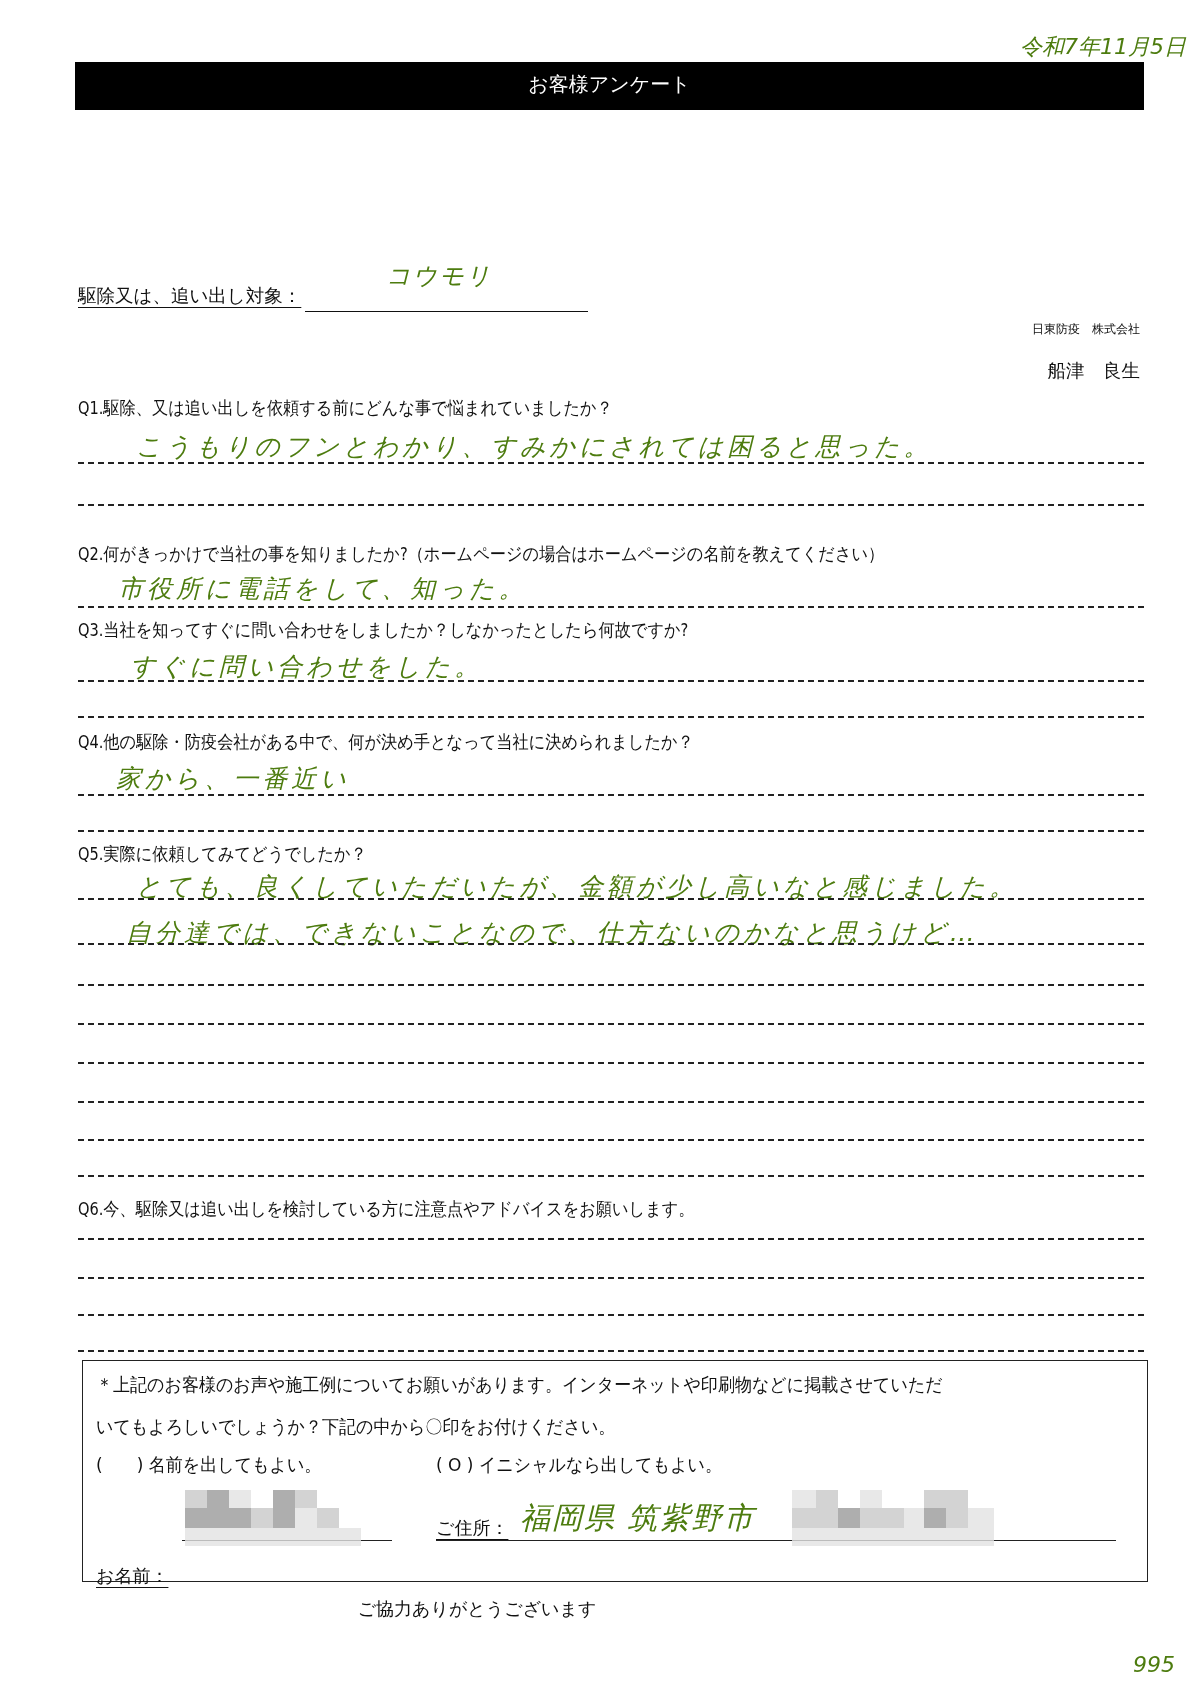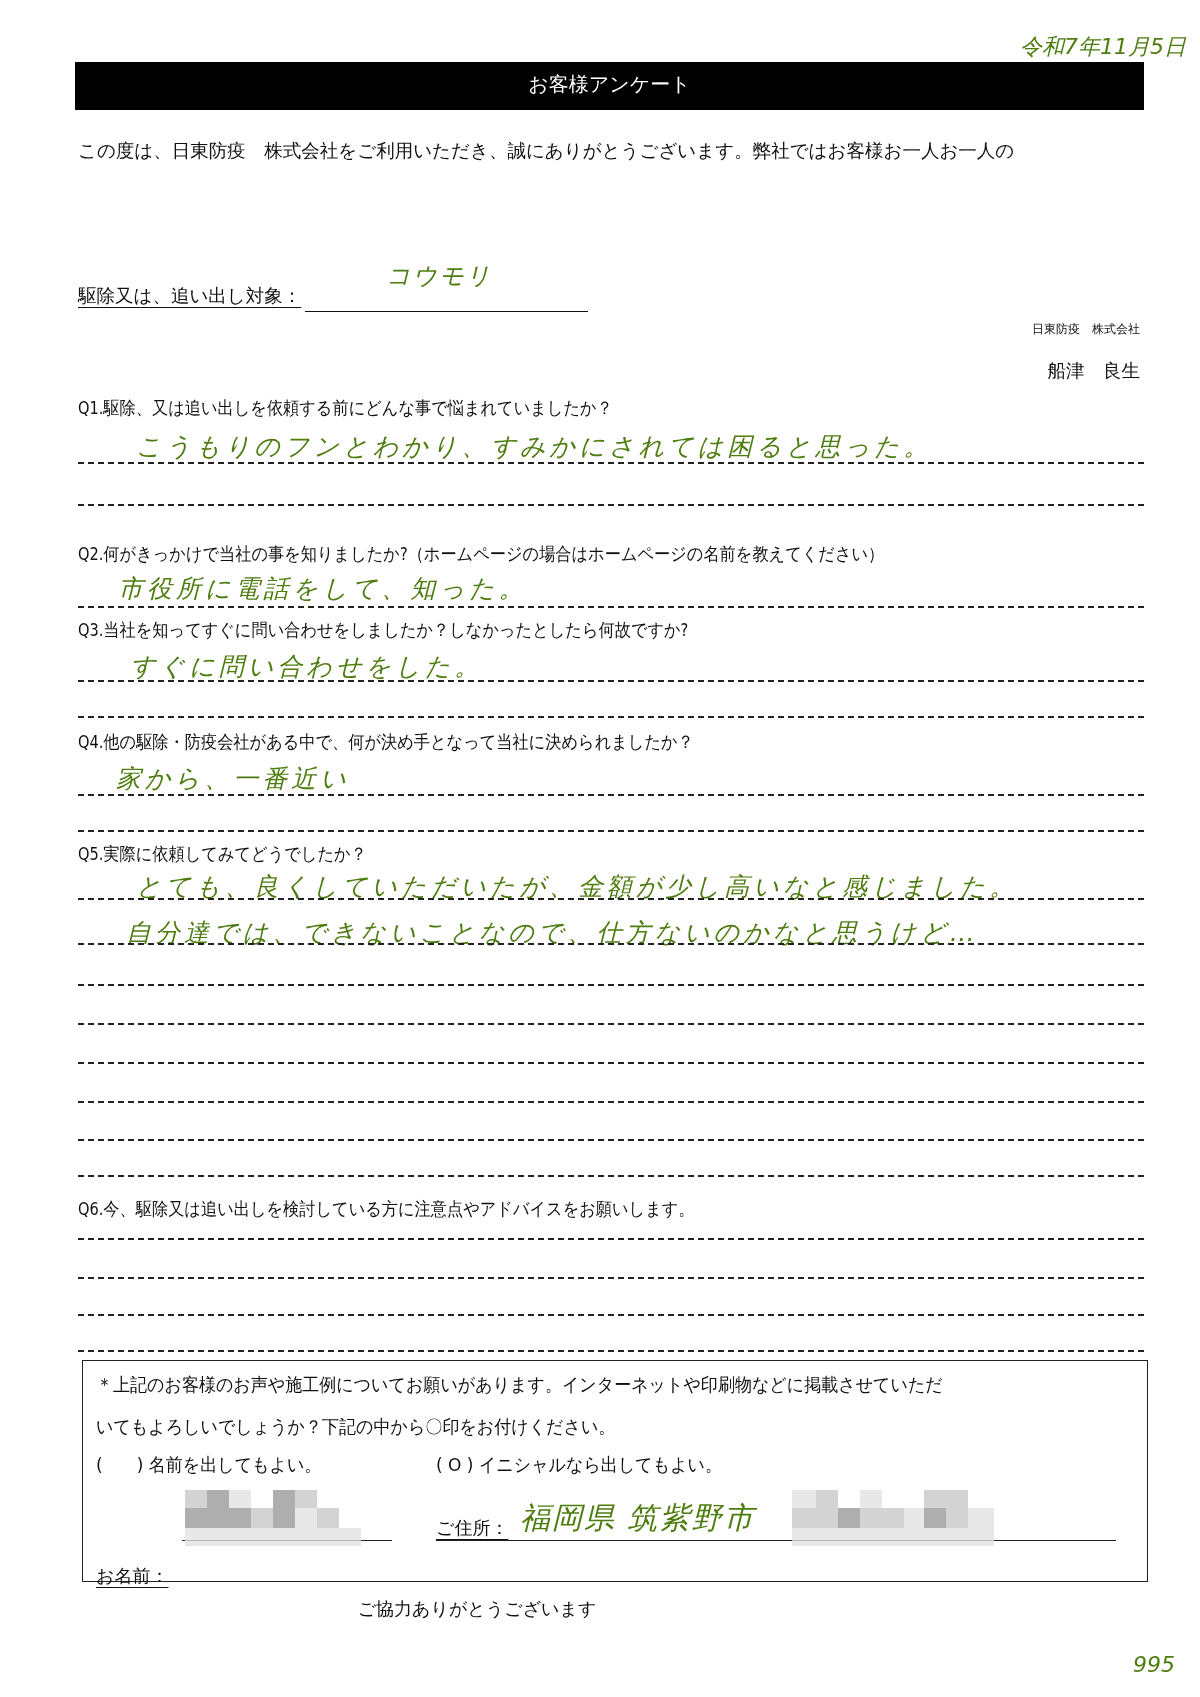--- a/index.html
+++ b/index.html
@@ -53,21 +53,20 @@
     font-family: "DejaVu Sans", "Liberation Sans", sans-serif; }
   .page-no { left: 1133px; top: 1652px; font-size: 22px; letter-spacing: 0; }
 </style>
 </head>
 <body>
 
 <div class="abs hand date">令和7年11月5日</div>
 <div class="abs title-bar">お客様アンケート</div>
 
 <div class="abs intro">
-  <p>この度は、日東防疫　株式会社をご利用いただき、誠にありがとうございます。弊社ではお客様お一人お一人の</p>
 </div>
 <div class="abs target-row">
   <span class="label">駆除又は、追い出し対象：</span>
 </div>
 <div class="abs target-line"></div>
 <div class="abs hand target-value">コウモリ</div>
 
 <div class="abs company">日東防疫　株式会社</div>
 <div class="abs person">船津　良生</div>
 

